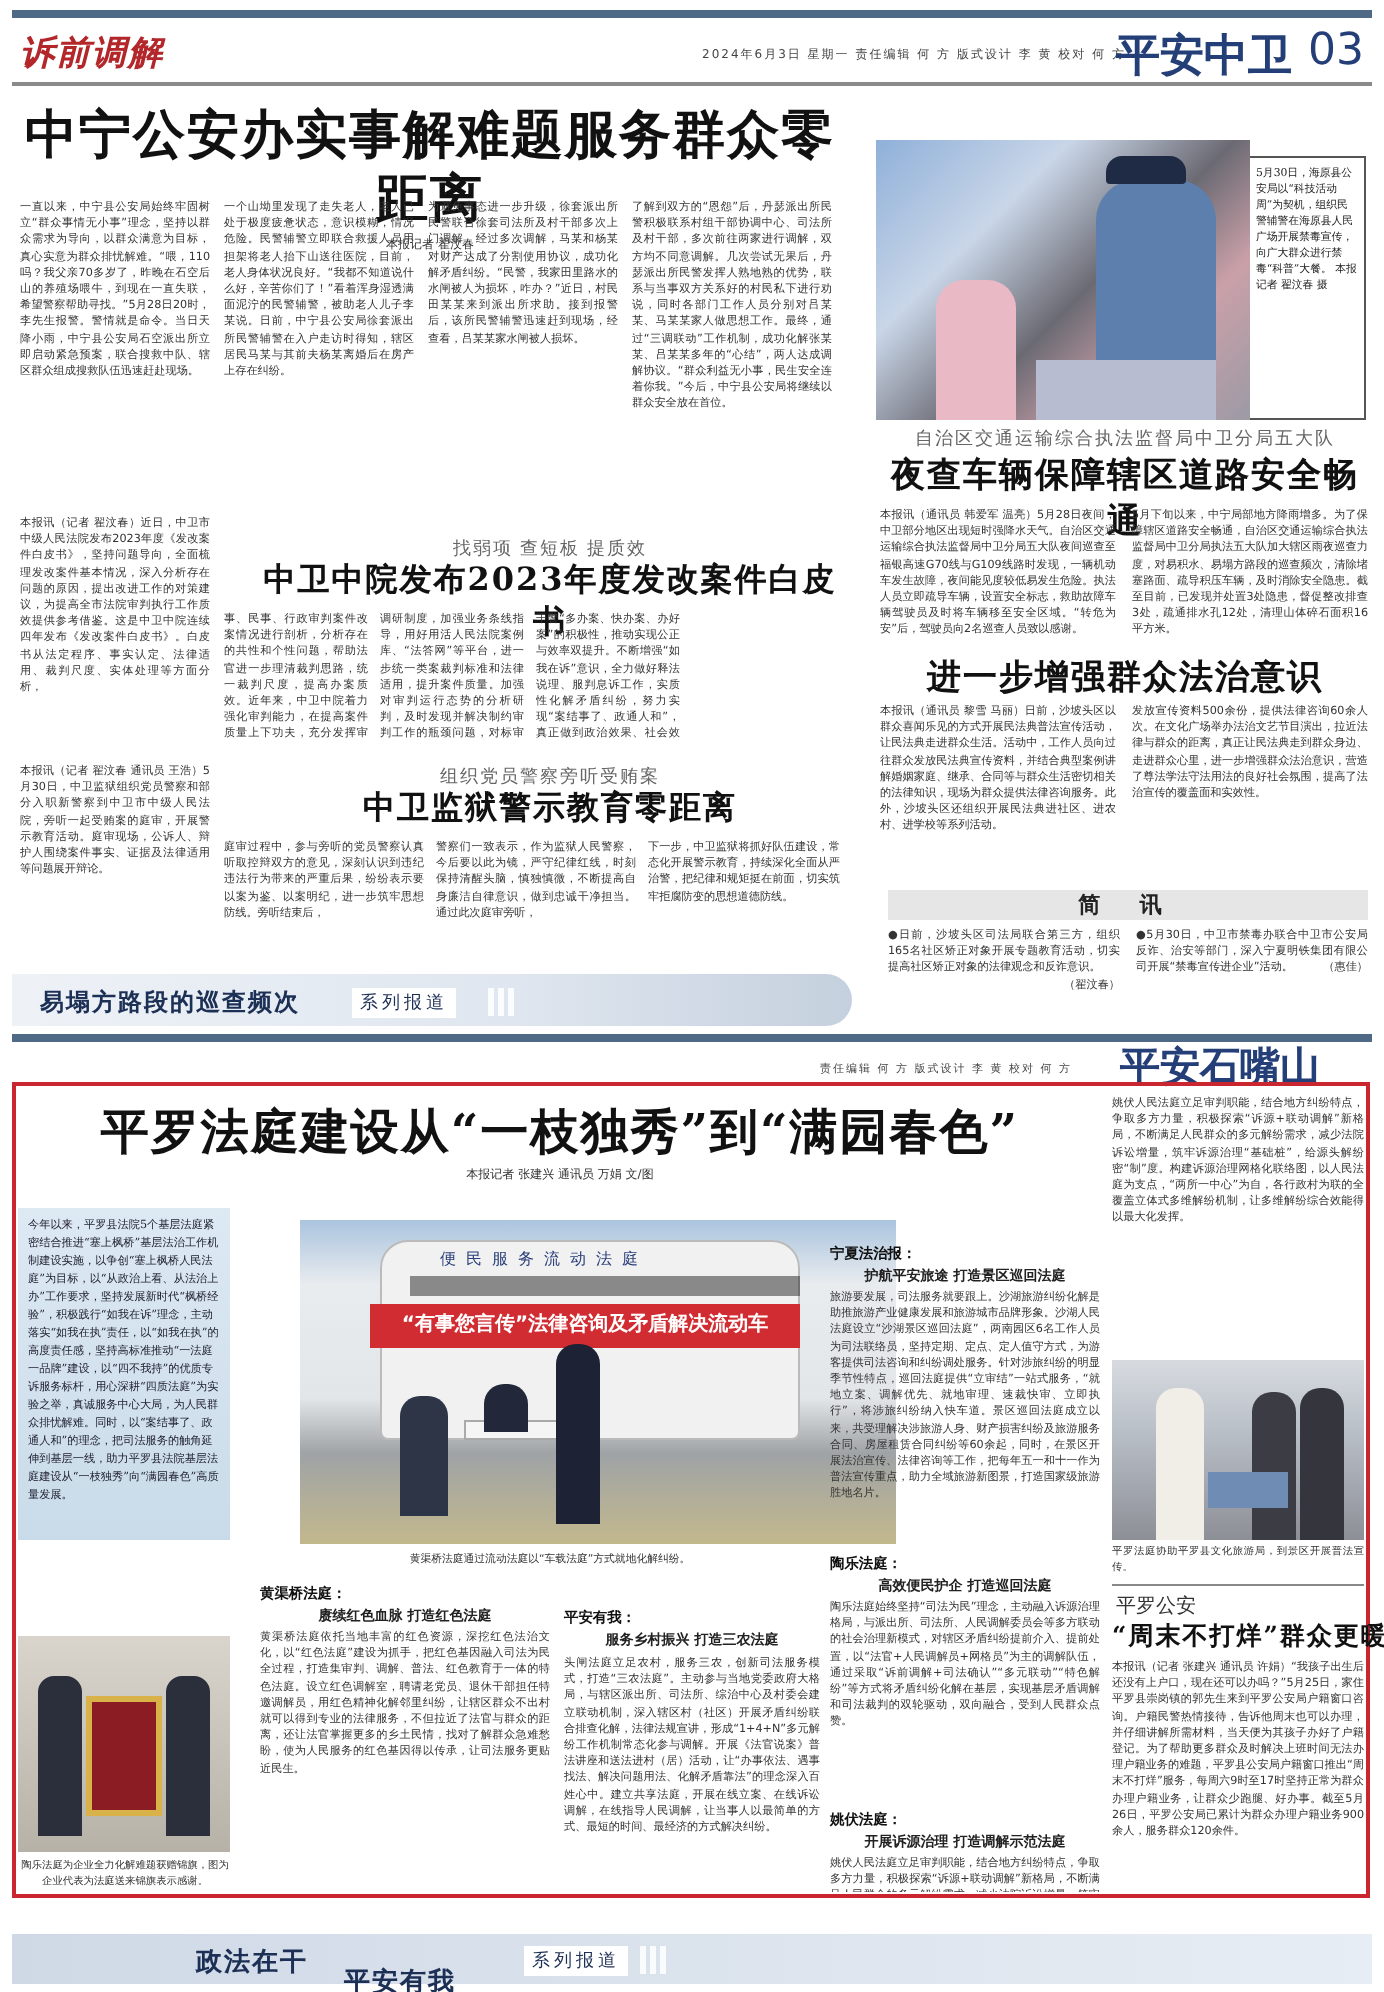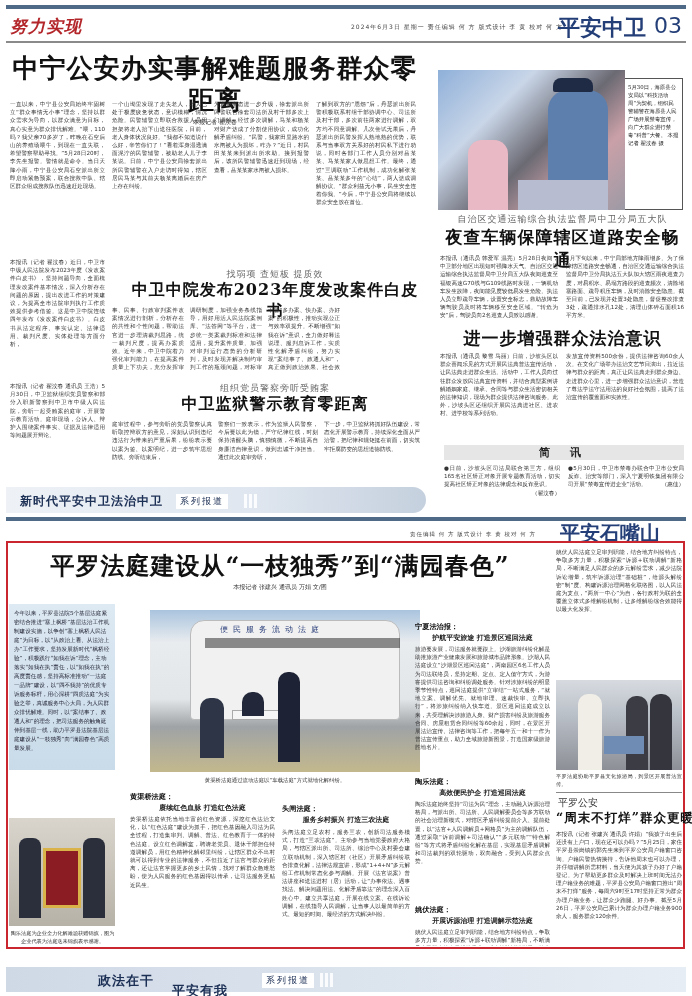--- a/index.html
+++ b/index.html
@@ -27,21 +27,21 @@
 .bottom-band{left:6px;top:967px;width:680px;height:25px;background:linear-gradient(90deg,#cfd9e6,#e7edf4)}
 .sidebox{background:linear-gradient(180deg,#dde9f3,#c9dbe9);font-size:5.6px;line-height:9px;color:#223;padding:5px;font-family:"DejaVu Serif",serif}
 .secthead{font-size:7.2px;font-weight:bold;color:#111;font-family:"DejaVu Sans",sans-serif}
 .secsub{font-size:7px;font-weight:bold;color:#222;font-family:"DejaVu Sans",sans-serif;text-align:center}
 </style>
 </head>
 <body>
 
 <div class="abs topbar"></div>
 <div class="abs masthead">
-  <div class="abs logo">努力实现</div>
+  <div class="abs logo">诉前调解</div>
   <div class="abs meta">2024年6月3日  星期一  责任编辑 何 方  版式设计 李 黄  校对 何 方</div>
   <div class="abs sect">平安中卫</div>
   <div class="abs pageno">03</div>
 </div>
 
 <div class="abs" style="left:10px;top:52px;width:410px">
   <div class="h1" style="font-size:26px;text-align:center;line-height:32px">中宁公安办实事解难题服务群众零距离</div>
   <div class="byline" style="margin-top:2px">本报记者 翟汶春</div>
 </div>
 <div class="abs col" style="left:10px;top:100px;width:95px;height:152px">一直以来，中宁县公安局始终牢固树立“群众事情无小事”理念，坚持以群众需求为导向，以群众满意为目标，真心实意为群众排忧解难。“喂，110吗？我父亲70多岁了，昨晚在石空后山的养殖场喂牛，到现在一直失联，希望警察帮助寻找。”5月28日20时，李先生报警。警情就是命令。当日天降小雨，中宁县公安局石空派出所立即启动紧急预案，联合搜救中队、辖区群众组成搜救队伍迅速赶赴现场。</div>
@@ -84,21 +84,21 @@
 <div class="abs col" style="left:268px;top:306px;width:72px;height:64px">干警“多办案、快办案、办好案”的积极性，推动实现公正与效率双提升。不断增强“如我在诉”意识，全力做好释法说理、服判息诉工作，实质性化解矛盾纠纷，努力实现“案结事了、政通人和”，真正做到政治效果、社会效果和法律效果的有机统一。</div>
 
 <div class="abs col" style="left:10px;top:382px;width:95px;height:100px">本报讯（记者 翟汶春 通讯员 王浩）5月30日，中卫监狱组织党员警察和部分入职新警察到中卫市中级人民法院，旁听一起受贿案的庭审，开展警示教育活动。庭审现场，公诉人、辩护人围绕案件事实、证据及法律适用等问题展开辩论。</div>
 <div class="abs subhead" style="left:130px;top:382px;width:290px;text-align:center">组织党员警察旁听受贿案</div>
 <div class="abs h1" style="left:130px;top:394px;width:290px;font-size:16px;text-align:center">中卫监狱警示教育零距离</div>
 <div class="abs col" style="left:112px;top:420px;width:100px;height:62px">庭审过程中，参与旁听的党员警察认真听取控辩双方的意见，深刻认识到违纪违法行为带来的严重后果，纷纷表示要以案为鉴、以案明纪，进一步筑牢思想防线。旁听结束后，</div>
 <div class="abs col" style="left:218px;top:420px;width:100px;height:62px">警察们一致表示，作为监狱人民警察，今后要以此为镜，严守纪律红线，时刻保持清醒头脑，慎独慎微，不断提高自身廉洁自律意识，做到忠诚干净担当。通过此次庭审旁听，</div>
 <div class="abs col" style="left:324px;top:420px;width:96px;height:62px">下一步，中卫监狱将抓好队伍建设，常态化开展警示教育，持续深化全面从严治警，把纪律和规矩挺在前面，切实筑牢拒腐防变的思想道德防线。</div>
 
 <div class="abs series-left">
-  <span class="abs series-title" style="left:14px;top:6px">新时代平安中卫法治中卫</span>
+  <span class="abs series-title" style="left:14px;top:6px">易塌方路段的巡查频次</span>
   <span class="abs series-tag" style="left:170px;top:7px">系列报道</span>
   <span class="abs bars" style="left:238px;top:6px"><i></i><i></i><i></i></span>
 </div>
 <div class="abs divbar"></div>
 
 <div class="abs meta" style="left:410px;top:531px;font-size:5.5px">责任编辑 何 方  版式设计 李 黄  校对 何 方</div>
 <div class="abs sect" style="left:560px;top:520px;right:auto;font-size:20px">平安石嘴山</div>
 
 <div class="abs redframe"></div>
 
@@ -107,36 +107,37 @@
 
 <div class="abs sidebox" style="left:9px;top:604px;width:106px;height:166px;overflow:hidden">今年以来，平罗县法院5个基层法庭紧密结合推进“塞上枫桥”基层法治工作机制建设实施，以争创“塞上枫桥人民法庭”为目标，以“从政治上看、从法治上办”工作要求，坚持发展新时代“枫桥经验”，积极践行“如我在诉”理念，主动落实“如我在执”责任，以“如我在执”的高度责任感，坚持高标准推动“一法庭一品牌”建设，以“四不我持”的优质专诉服务标杆，用心深耕“四质法庭”为实验之举，真诚服务中心大局，为人民群众排忧解难。同时，以“案结事了、政通人和”的理念，把司法服务的触角延伸到基层一线，助力平罗县法院基层法庭建设从“一枝独秀”向“满园春色”高质量发展。</div>
 
 <div class="abs" style="left:9px;top:818px;width:106px;height:108px;background:linear-gradient(180deg,#d9d5cc,#b6b2a8);overflow:hidden">
   <div class="abs" style="left:10px;top:20px;width:22px;height:80px;background:#2b2f3c;border-radius:8px 8px 0 0"></div>
   <div class="abs" style="left:74px;top:20px;width:22px;height:80px;background:#2b2f3c;border-radius:8px 8px 0 0"></div>
   <div class="abs" style="left:34px;top:30px;width:38px;height:60px;background:#8c1c24;border:3px solid #d9b24a"></div>
 </div>
 <div class="abs col" style="left:10px;top:930px;width:105px;height:16px;font-size:5.2px;line-height:7.5px;text-align:center">陶乐法庭为企业全力化解难题获赠锦旗，图为企业代表为法庭送来锦旗表示感谢。</div>
 
-<div class="abs" style="left:150px;top:610px;width:270px;height:162px;background:linear-gradient(180deg,#aac4de 0%,#e9ecef 20%,#e3e6e9 55%,#9fa3a6 72%,#c3b88d 100%);overflow:hidden">
+<div class="abs" style="left:150px;top:610px;width:298px;height:162px;background:linear-gradient(180deg,#aac4de 0%,#e9ecef 20%,#e3e6e9 55%,#9fa3a6 72%,#c3b88d 100%);overflow:hidden">
   <div class="abs" style="left:40px;top:10px;width:210px;height:100px;background:#f1f1f1;border-radius:14px 14px 4px 4px;border:1px solid #bbb"></div>
   <div class="abs" style="left:70px;top:14px;font-size:8px;color:#2a3f7a;letter-spacing:5px">便民服务流动法庭</div>
   <div class="abs" style="left:55px;top:28px;width:195px;height:10px;background:#333;opacity:.55"></div>
+  <div class="abs" style="left:35px;top:42px;width:215px;height:22px;background:#d12c32;color:#fff;font-size:10px;font-weight:bold;line-height:22px;text-align:center;font-family:'DejaVu Sans',sans-serif">“有事您言传”法律咨询及矛盾解决流动车</div>
   <div class="abs" style="left:82px;top:100px;width:60px;height:10px;background:#f5f5f5;border:1px solid #aaa"></div>
   <div class="abs" style="left:50px;top:88px;width:24px;height:60px;background:#2d3546;border-radius:10px 10px 0 0"></div>
   <div class="abs" style="left:92px;top:82px;width:22px;height:24px;background:#22283a;border-radius:10px 10px 0 0"></div>
   <div class="abs" style="left:128px;top:62px;width:22px;height:90px;background:#1d2234;border-radius:10px 10px 0 0"></div>
 </div>
 <div class="abs col" style="left:150px;top:776px;width:250px;height:10px;text-align:center;font-size:5.4px">黄渠桥法庭通过流动法庭以“车载法庭”方式就地化解纠纷。</div>
 
 <div class="abs secthead" style="left:130px;top:792px">黄渠桥法庭：</div>
 <div class="abs secsub" style="left:130px;top:803px;width:145px">赓续红色血脉 打造红色法庭</div>
 <div class="abs col" style="left:130px;top:815px;width:145px;height:130px">黄渠桥法庭依托当地丰富的红色资源，深挖红色法治文化，以“红色法庭”建设为抓手，把红色基因融入司法为民全过程，打造集审判、调解、普法、红色教育于一体的特色法庭。设立红色调解室，聘请老党员、退休干部担任特邀调解员，用红色精神化解邻里纠纷，让辖区群众不出村就可以得到专业的法律服务，不但拉近了法官与群众的距离，还让法官掌握更多的乡土民情，找对了解群众急难愁盼，使为人民服务的红色基因得以传承，让司法服务更贴近民生。</div>
 
-<div class="abs secthead" style="left:282px;top:804px">头闸法庭：</div>
+<div class="abs secthead" style="left:282px;top:804px">平安有我：</div>
 <div class="abs secsub" style="left:282px;top:815px;width:128px">服务乡村振兴 打造三农法庭</div>
 <div class="abs col" style="left:282px;top:828px;width:128px;height:117px">头闸法庭立足农村，服务三农，创新司法服务模式，打造“三农法庭”。主动参与当地党委政府大格局，与辖区派出所、司法所、综治中心及村委会建立联动机制，深入辖区村（社区）开展矛盾纠纷联合排查化解，法律法规宣讲，形成“1+4+N”多元解纷工作机制常态化参与调解。开展《法官说案》普法讲座和送法进村（居）活动，让“办事依法、遇事找法、解决问题用法、化解矛盾靠法”的理念深入百姓心中。建立共享法庭，开展在线立案、在线诉讼调解，在线指导人民调解，让当事人以最简单的方式、最短的时间、最经济的方式解决纠纷。</div>
 
 <div class="abs secthead" style="left:415px;top:622px">宁夏法治报：</div>
 <div class="abs secsub" style="left:415px;top:633px;width:135px">护航平安旅途 打造景区巡回法庭</div>
 <div class="abs col" style="left:415px;top:645px;width:135px;height:128px">旅游要发展，司法服务就要跟上。沙湖旅游纠纷化解是助推旅游产业健康发展和旅游城市品牌形象。沙湖人民法庭设立“沙湖景区巡回法庭”，两南园区6名工作人员为司法联络员，坚持定期、定点、定人值守方式，为游客提供司法咨询和纠纷调处服务。针对涉旅纠纷的明显季节性特点，巡回法庭提供“立审结”一站式服务，“就地立案、调解优先、就地审理、速裁快审、立即执行”，将涉旅纠纷纳入快车道。景区巡回法庭成立以来，共受理解决涉旅游人身、财产损害纠纷及旅游服务合同、房屋租赁合同纠纷等60余起，同时，在景区开展法治宣传、法律咨询等工作，把每年五一和十一作为普法宣传重点，助力全域旅游新图景，打造国家级旅游胜地名片。</div>
 
 <div class="abs secthead" style="left:415px;top:777px">陶乐法庭：</div>
 <div class="abs secsub" style="left:415px;top:788px;width:135px">高效便民护企 打造巡回法庭</div>
 <div class="abs col" style="left:415px;top:800px;width:135px;height:100px">陶乐法庭始终坚持“司法为民”理念，主动融入诉源治理格局，与派出所、司法所、人民调解委员会等多方联动的社会治理新模式，对辖区矛盾纠纷提前介入、提前处置，以“法官+人民调解员+网格员”为主的调解队伍，通过采取“诉前调解+司法确认”“多元联动”“特色解纷”等方式将矛盾纠纷化解在基层，实现基层矛盾调解和司法裁判的双轮驱动，双向融合，受到人民群众点赞。</div>

